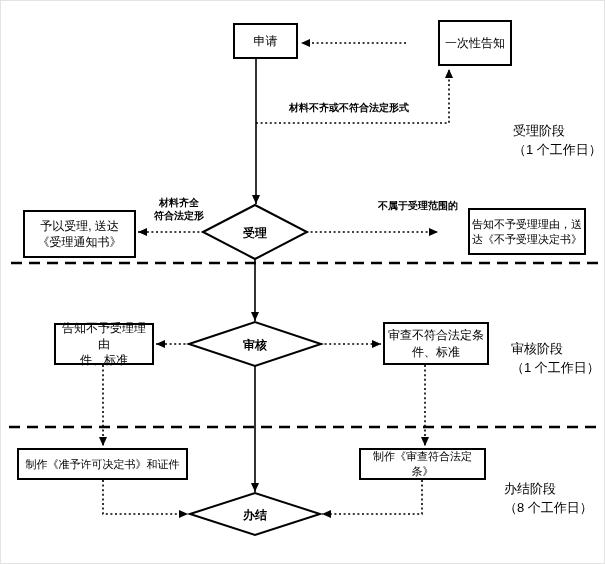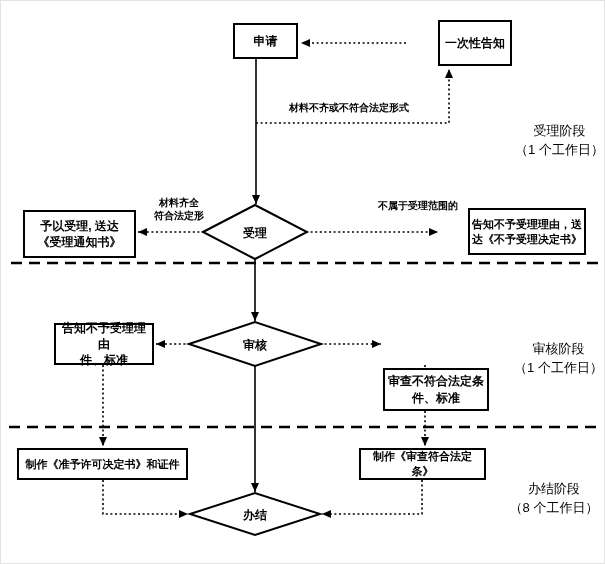--- a/index.html
+++ b/index.html
@@ -6,35 +6,35 @@
   .canvas {
     position:relative; width:605px; height:564px; background:#fff;
     font-family:"Liberation Sans", sans-serif; color:#000;
     border:1px solid #e3e3e3; box-sizing:border-box; overflow:hidden;
   }
   .layer { position:absolute; left:0; top:0; }
   .box {
     position:absolute; box-sizing:border-box;
     background:#fff; border:2px solid #000;
     display:flex; align-items:center; justify-content:center;
-    text-align:center; font-size:12px; font-weight:bold;
+    text-align:center; font-size:12px; font-weight:normal;
     line-height:1.35; white-space:pre-line; padding:1px 2px;
   }
   .box.sm { font-size:11px; }
   .dlabel {
     position:absolute; text-align:center; font-size:12px; font-weight:bold;
     white-space:pre-line;
   }
   .elabel {
     position:absolute; text-align:center; font-size:10px; font-weight:bold;
     font-family:"Liberation Serif", serif;
     white-space:pre-line; line-height:1.25;
   }
   .stage {
-    position:absolute; text-align:center; font-size:13px;
+    position:absolute; text-align:left; font-size:13px;
     white-space:pre-line; line-height:1.45;
   }
 </style>
 </head>
 <body>
 
 <div class="canvas">
 
   <svg class="layer" width="605" height="564" viewBox="0 0 605 564">
     <defs>
@@ -67,21 +67,21 @@
   </svg>
 
   <div class="box" style="left:232px; top:22px; width:65px; height:36px;">申请</div>
   <div class="box" style="left:405px; top:19px; width:74px; height:46px;margin-left:32px;">一次性告知</div>
   <div class="box" style="left:22px; top:209px; width:113px; height:48px;">予以受理, 送达
 《受理通知书》</div>
   <div class="box sm" style="left:439px; top:207px; width:118px; height:47px;margin-left:28px;">告知不予受理理由，送
 达《不予受理决定书》</div>
   <div class="box" style="left:53px; top:322px; width:100px; height:42px;">告知不予受理理由
 件、标准</div>
-  <div class="box" style="left:382px; top:321px; width:106px; height:43px;margin-top:46px;">审查不符合法定条
+  <div class="box" style="left:382px; top:321px; width:106px; height:43px;">审查不符合法定条
 件、标准</div>
   <div class="box sm" style="left:16px; top:447px; width:171px; height:32px;">制作《准予许可决定书》和证件</div>
   <div class="box sm" style="left:358px; top:447px; width:127px; height:32px;">制作《审查符合法定条》</div>
 
   <div class="dlabel" style="left:204px; top:224px; width:100px;">受理</div>
   <div class="dlabel" style="left:204px; top:336px; width:100px;">审核</div>
   <div class="dlabel" style="left:204px; top:506px; width:100px;">办结</div>
 
   <div class="elabel" style="left:288px; top:101px; width:120px;">材料不齐或不符合法定形式</div>
   <div class="elabel" style="left:138px; top:196px; width:80px;">材料齐全

